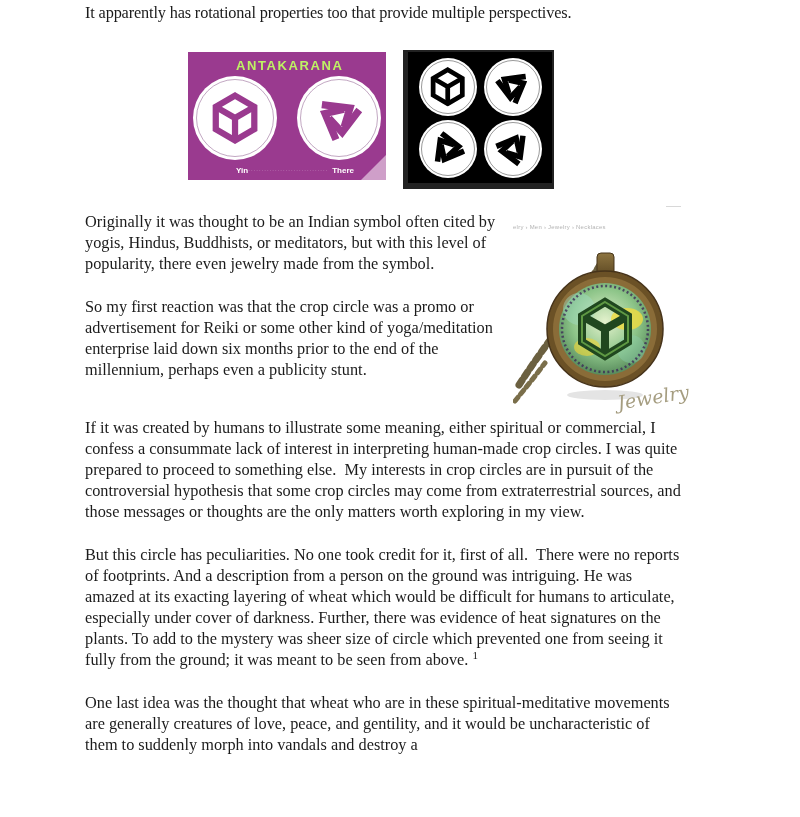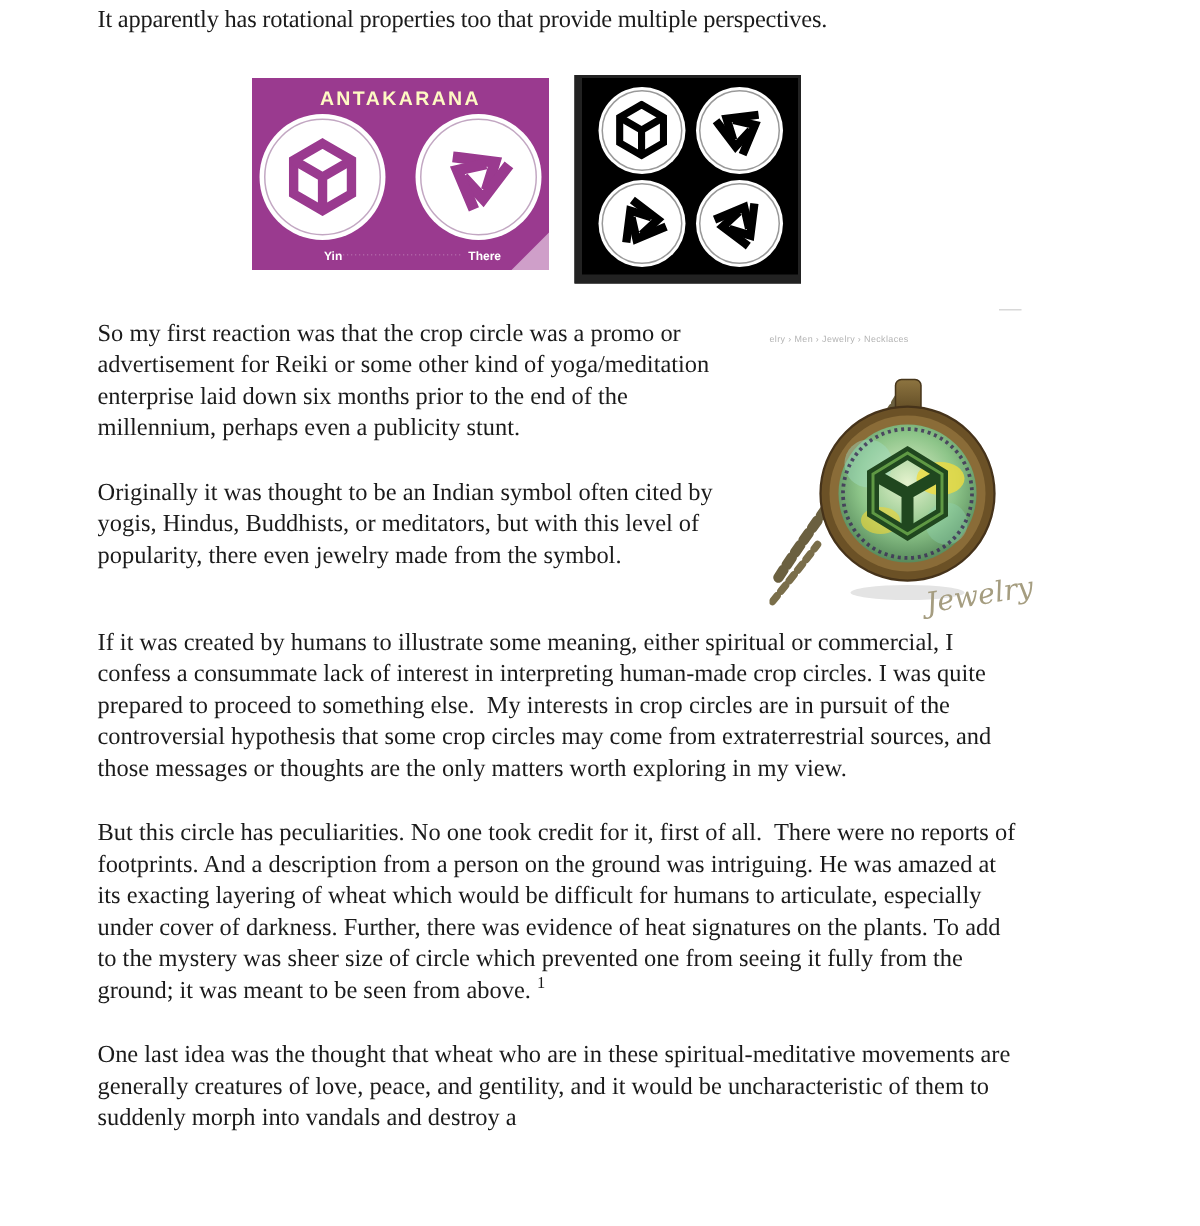--- a/index.html
+++ b/index.html
@@ -1,35 +1,35 @@
 <!DOCTYPE html>
 <html style="--purple: #9a3a8f; --fold-pink: #cf9fc9; --panel-black: #000000; --panel-frame: #222222; --text: #1b1b1b; --crumb-gray: #b3b3b3; --watermark-gray: #a59d80; --bronze: #6b5126; --chain: #6b6040; --art-green: #8cc488;"><head>
 <meta charset="utf-8">
 <style>
   * { margin:0; padding:0; box-sizing:border-box; }
   html,body { background:#ffffff; }
   .page {
     position:relative; width:800px; height:817px; overflow:hidden;
-    background:#ffffff; padding:2px 117px 0 65px;
+    background:#ffffff; padding:2px 117px 0 85px;
     font-family:"Liberation Serif","DejaVu Serif",serif;
     font-size:16.3px; line-height:21px; color:var(--text,#1b1b1b);
   }
   p.body-p { margin:0 0 22px 0; white-space:pre-wrap; }
   p.intro { margin:0; white-space:nowrap; letter-spacing:-0.15px; }
 
   
   .figure-row { display:flex; align-items:flex-start; gap:17px; margin:27px 0 22px 103px; }
 
   .card {
     position:relative; width:198px; height:128px; margin-top:2px;
     background:var(--purple,#9a3a8f); overflow:hidden;
   }
   .card-title {
-    padding-top:6px; text-align:center; color:#fef9c3;
-    font:bold 13px/15px "Liberation Sans",sans-serif; letter-spacing:1.6px;
+    padding-top:6px; color:#bef264;
+    font:bold 13px/15px "Liberation Sans",sans-serif; letter-spacing:1.6px;margin-left:48px;
   }
   .card-circles { display:flex; justify-content:space-between; padding:0 5px; margin-top:3px; }
   .coin {
     position:relative; width:84px; height:84px; border-radius:50%; background:#fff;
     display:flex; align-items:center; justify-content:center; flex:none;
   }
   .coin::after {
     content:""; position:absolute; inset:3px; border-radius:50%;
     border:1px solid rgba(120,60,120,0.45); pointer-events:none;
   }
@@ -183,22 +183,22 @@
           <path d="M92,57 L115,71 L115,97 L92,111 L69,97 L69,71 Z"></path>
           <path d="M92,84 L92,111 M92,84 L115,71 M92,84 L69,71"></path>
         </g>
         <g fill="none" stroke="#6fae4e" stroke-width="2" opacity="0.8">
           <path d="M92,57 L115,71 L115,97 L92,111 L69,97 L69,71 Z"></path>
         </g>
       </svg>
       <figcaption class="watermark">Jewelry</figcaption>
     </figure>
 
+    <p class="body-p">Originally it was thought to be an Indian symbol often cited by yogis, Hindus, Buddhists, or meditators, but with this level of popularity, there even jewelry made from the symbol.</p>
     <p class="body-p">So my first reaction was that the crop circle was a promo or advertisement for Reiki or some other kind of yoga/meditation enterprise laid down six months prior to the end of the millennium, perhaps even a publicity stunt.</p>
-    <p class="body-p">Originally it was thought to be an Indian symbol often cited by yogis, Hindus, Buddhists, or meditators, but with this level of popularity, there even jewelry made from the symbol.</p>
     <div class="clear"></div>
   </div>
 
   <p class="body-p">If it was created by humans to illustrate some meaning, either spiritual or commercial, I confess a consummate lack of interest in interpreting human-made crop circles. I was quite prepared to proceed to something else.  My interests in crop circles are in pursuit of the controversial hypothesis that some crop circles may come from extraterrestrial sources, and those messages or thoughts are the only matters worth exploring in my view.</p>
   <p class="body-p"><span>But this circle has peculiarities. No one took credit for it, first of all.  There were no reports of footprints. And a description from a person on the ground was intriguing. He was amazed at its exacting layering of wheat which would be difficult for humans to articulate, especially under cover of darkness. Further, there was evidence of heat signatures on the plants. To add to the mystery was sheer size of circle which prevented one from seeing it fully from the ground; it was meant to be seen from above.</span> <sup class="fn">1</sup></p>
   <p class="body-p">One last idea was the thought that wheat who are in these spiritual-meditative movements are generally creatures of love, peace, and gentility, and it would be uncharacteristic of them to suddenly morph into vandals and destroy a</p>
 
 </div>
 
 </body></html>

